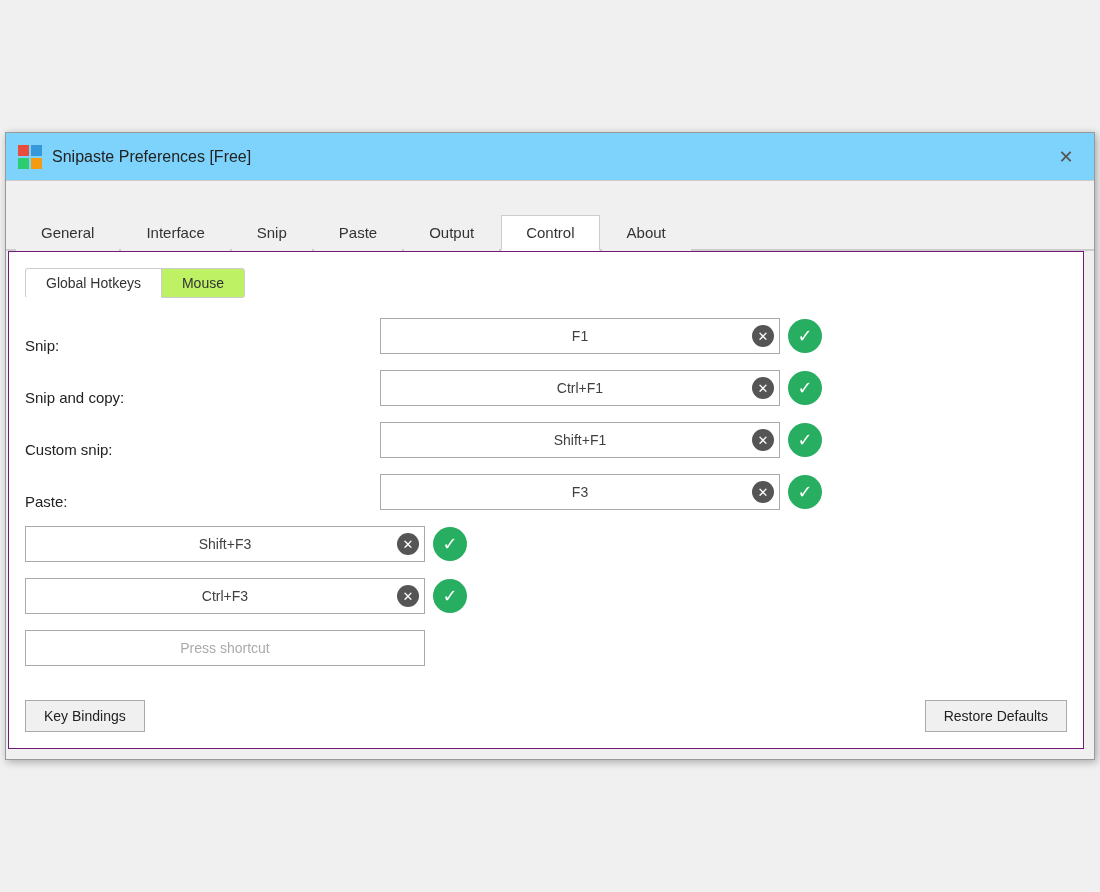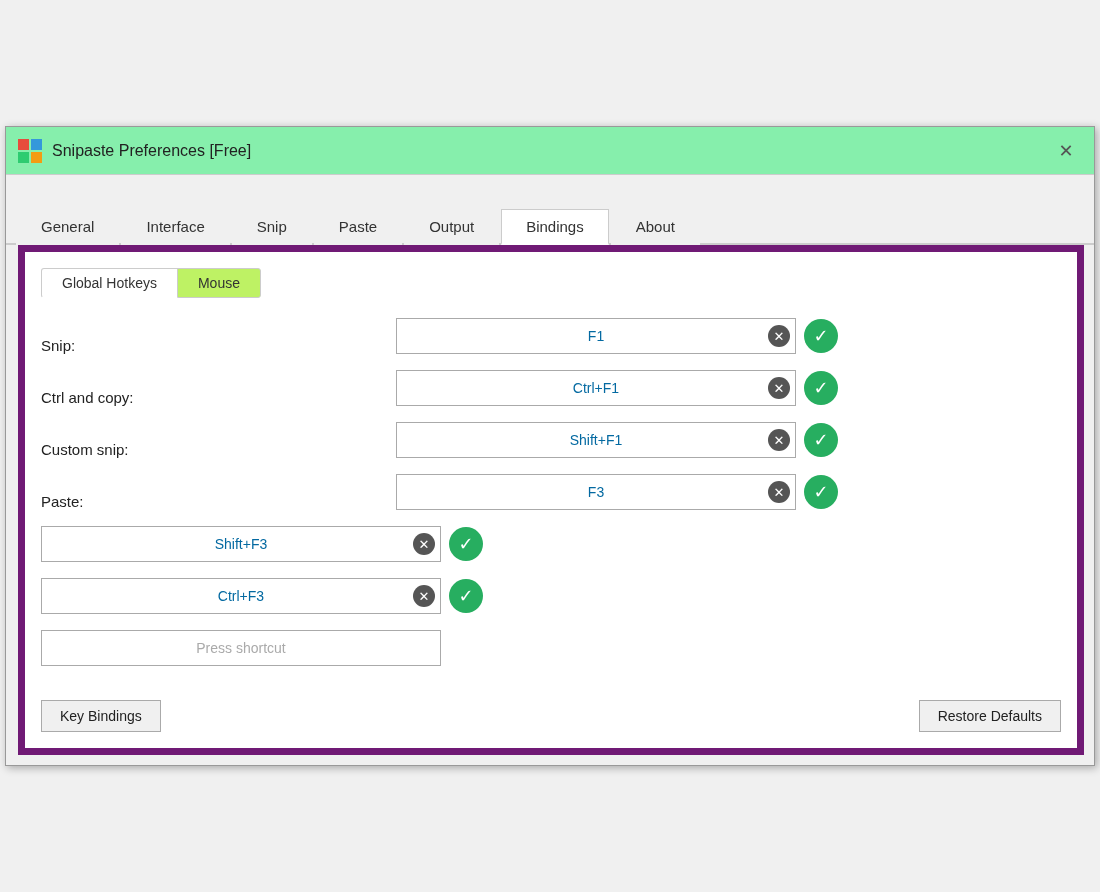--- a/index.html
+++ b/index.html
@@ -13,21 +13,21 @@
       height: 892px;
       overflow: hidden;
     }
     .window {
       width: 1090px;
       background: #f0f0f0;
       border: 1px solid #999;
       box-shadow: 2px 2px 8px rgba(0,0,0,0.3);
     }
     .title-bar {
-      background: #86efac;
+      background: #7dd3fc;
       display: flex;
       align-items: center;
       justify-content: space-between;
       padding: 8px 12px;
       border-bottom: 1px solid #ccc;
       height: 48px;
     }
     .title-bar-left {
       display: flex;
       align-items: center;
@@ -89,22 +89,22 @@
       background: #ffffff;
       border: 1px solid #ccc;
       border-bottom: 2px solid #ffffff;
       font-weight: 500;
       z-index: 1;
     }
 
     
     .content {
       background: #ffffff;
-      margin: 0 10px 10px 12px;
-      border: 7px solid #701a75;
+      margin: 0 10px 10px 2px;
+      border: 1px solid #701a75;
       padding: 16px;
     }
 
     
     .sub-tab-bar {
       display: flex;
       margin-bottom: 20px;
     }
     .sub-tab {
       padding: 6px 20px;
@@ -162,21 +162,21 @@
       position: relative;
       display: flex;
       align-items: center;
     }
     .hotkey-box input {
       width: 400px;
       height: 36px;
       border: 1px solid #aaa;
       text-align: center;
       font-size: 14px;
-      color: #0369a1;
+      color: #404040;
       background: #fff;
       outline: none;
     }
     .hotkey-box input::placeholder { color: #aaa; }
     .clear-btn {
       position: absolute;
       right: 6px;
       width: 22px;
       height: 22px;
       border-radius: 50%;
@@ -238,21 +238,21 @@
     </div>
     <button class="close-btn">✕</button>
   </div>
 
   <div class="tab-bar">
     <div class="tab">General</div>
     <div class="tab">Interface</div>
     <div class="tab">Snip</div>
     <div class="tab">Paste</div>
     <div class="tab">Output</div>
-    <div class="tab active">Bindings</div>
+    <div class="tab active">Control</div>
     <div class="tab">About</div>
   </div>
 
   <div class="content">
 
     <div class="sub-tab-bar">
       <div class="sub-tab active">Global Hotkeys</div>
       <div class="sub-tab">Mouse</div>
     </div>
 
@@ -261,21 +261,21 @@
       <div class="hotkey-input-wrap">
         <div class="hotkey-box">
           <input type="text" value="F1" readonly="" style="">
           <button class="clear-btn">✕</button>
         </div>
         <button class="confirm-btn">✓</button>
       </div>
     </div>
 
     <div class="hotkey-row">
-      <div class="hotkey-label">Ctrl and copy:</div>
+      <div class="hotkey-label">Snip and copy:</div>
       <div class="hotkey-input-wrap">
         <div class="hotkey-box">
           <input type="text" value="Ctrl+F1" readonly="" style="">
           <button class="clear-btn">✕</button>
         </div>
         <button class="confirm-btn">✓</button>
       </div>
     </div>
 
     <div class="hotkey-row">

